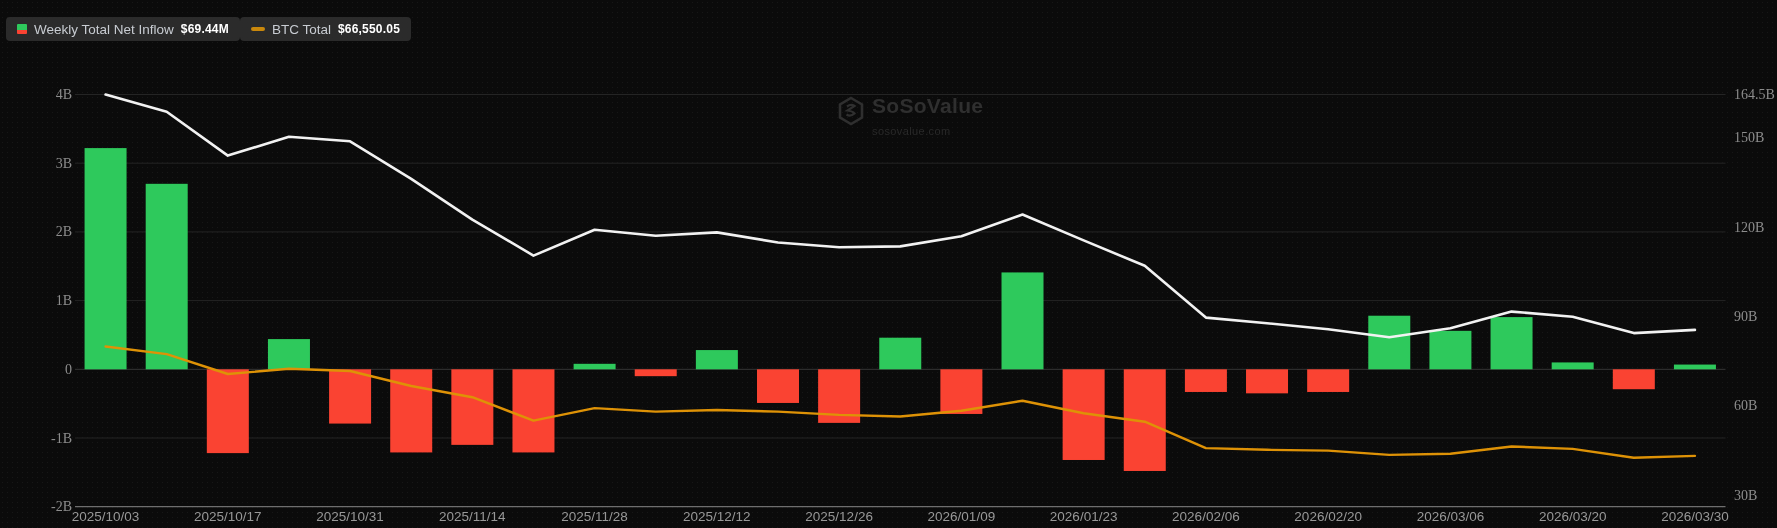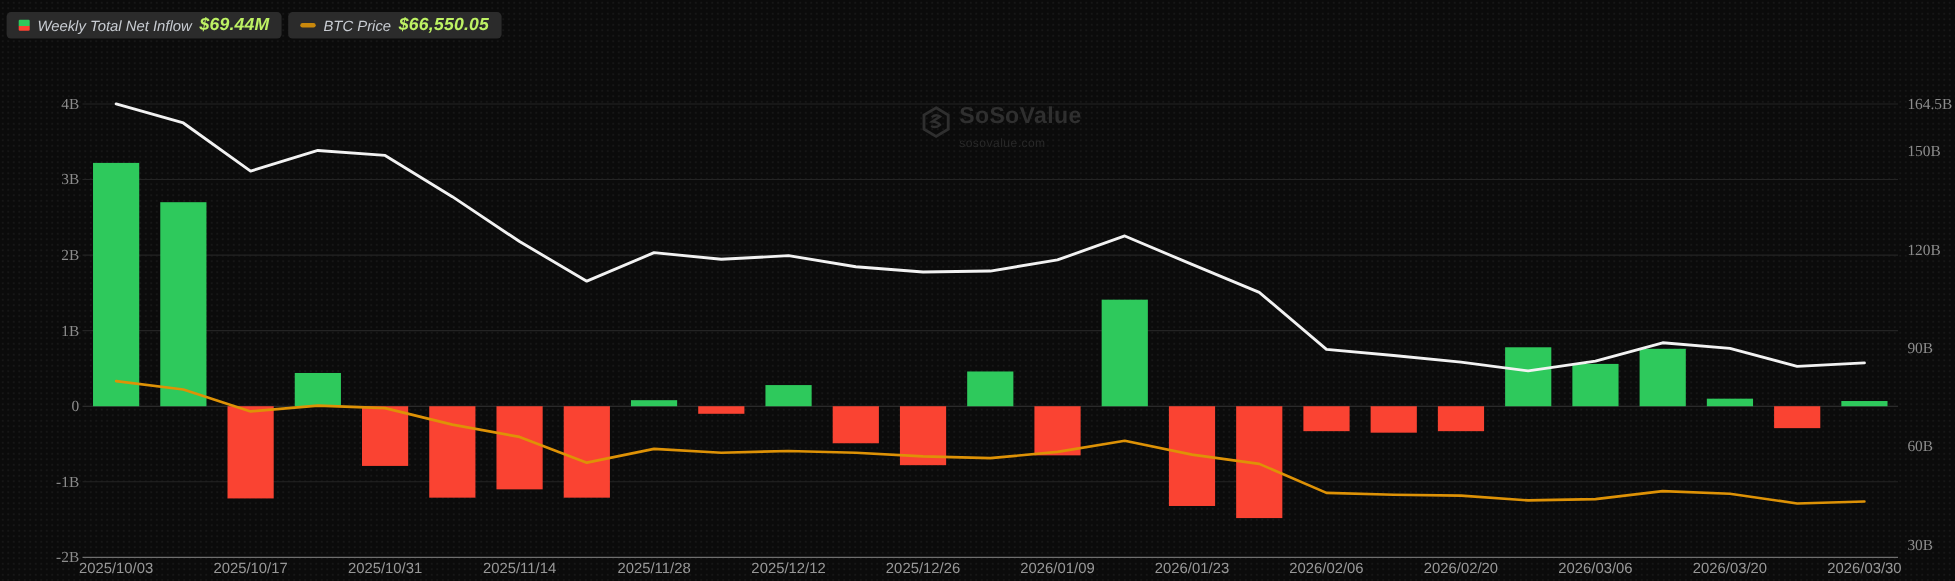--- a/index.html
+++ b/index.html
@@ -3,27 +3,27 @@
 <meta charset="utf-8">
 <style>
   html,body{margin:0;padding:0;background:#0b0b0b;}
   .page{
     position:relative;width:1777px;height:528px;overflow:hidden;
     background-color:#0b0b0b;
     background-image:radial-gradient(circle,#171717 0.8px,transparent 1px);
     background-size:5px 5px;
     font-family:"Liberation Sans",sans-serif;
   }
-  .legend{position:absolute;left:6px;top:11px;display:flex;gap:6px;z-index:5;font-style:italic;}
+  .legend{position:absolute;left:6px;top:17px;display:flex;z-index:5;}
   .chip{
     display:flex;align-items:center;gap:7px;height:24px;padding:0 11px;
     background:#2b2b2b;border-radius:4px;cursor:pointer;
   }
   .chip .lbl{font-size:13.5px;color:#c8ccd2;white-space:nowrap;}
-  .chip .val{font-size:16px;font-weight:bold;color:#bef264;white-space:nowrap;letter-spacing:.2px;}
+  .chip .val{font-size:12px;font-weight:bold;color:#ffffff;white-space:nowrap;letter-spacing:.2px;}
   .ic{display:inline-block;flex:0 0 auto;}
   .ic-split{width:10px;height:10px;border-radius:1px;}
   .ic-dash{width:14px;height:4px;border-radius:2px;}
   .chart-svg{position:absolute;left:0;top:0;z-index:1;}
   .watermark{position:absolute;left:838px;top:96px;display:flex;gap:8px;z-index:2;pointer-events:none;}
   .wm-title{font-size:21px;font-weight:bold;color:#2f2f2f;letter-spacing:.3px;line-height:20px;}
   .wm-sub{font-size:11px;color:#292929;line-height:11px;margin-top:10px;letter-spacing:.4px;}
   .tickL{font-family:"Liberation Serif",serif;font-size:14px;fill:#8d8d8d;}
   .dateL{font-family:"Liberation Sans",sans-serif;font-size:13.5px;fill:#989898;}
 </style>
@@ -33,21 +33,21 @@
 <div class="page">
 
   <div class="legend">
     <div class="chip">
       <span class="ic ic-split" style="background: linear-gradient(rgb(46, 201, 92) 0px, rgb(46, 201, 92) 55%, rgb(250, 67, 50) 55%, rgb(250, 67, 50) 100%);"></span>
       <span class="lbl">Weekly Total Net Inflow</span>
       <span class="val">$69.44M</span>
     </div>
     <div class="chip">
       <span class="ic ic-dash" id="dash-btc" style="background: rgb(201, 136, 12);"></span>
-      <span class="lbl">BTC Price</span>
+      <span class="lbl">BTC Total</span>
       <span class="val">$66,550.05</span>
     </div>
   </div>
 
   <div class="watermark">
     <svg width="26" height="30" viewBox="0 0 26 30">
       <path d="M13 2 L24 8.5 L24 21.5 L13 28 L2 21.5 L2 8.5 Z" fill="none" stroke="#2f2f2f" stroke-width="2.6"></path>
       <path d="M9 10.5 q4-3 7.5-0.5 l-7 4.5 q5 0.5 7 3 q-4 3.5 -8 1" fill="none" stroke="#2f2f2f" stroke-width="2.2"></path>
     </svg>
     <div>

